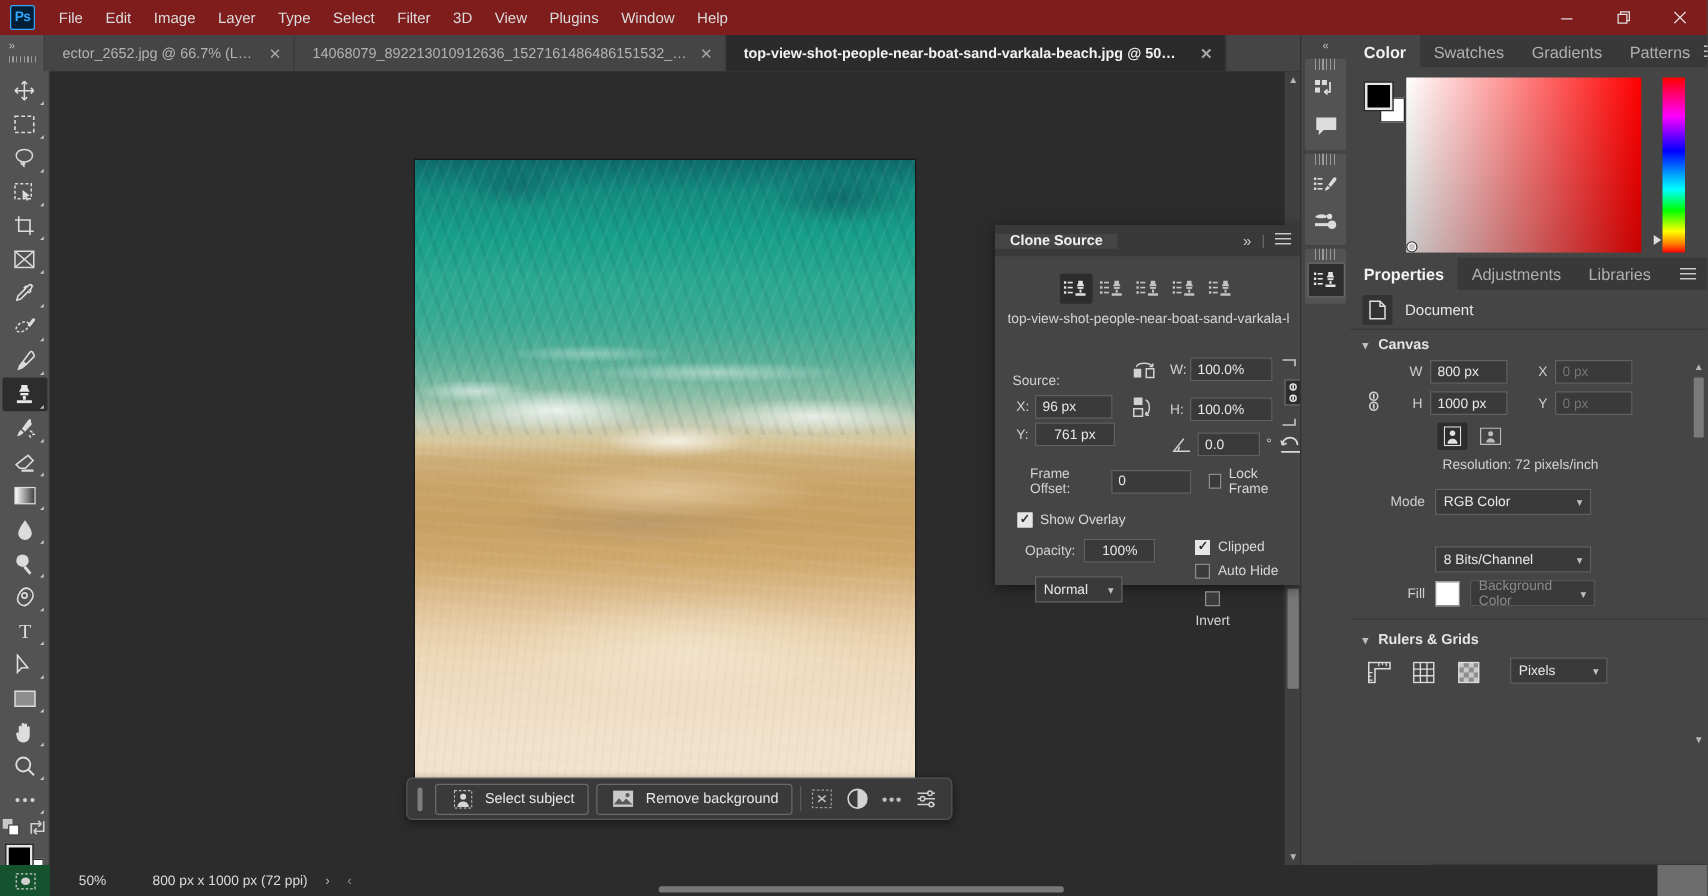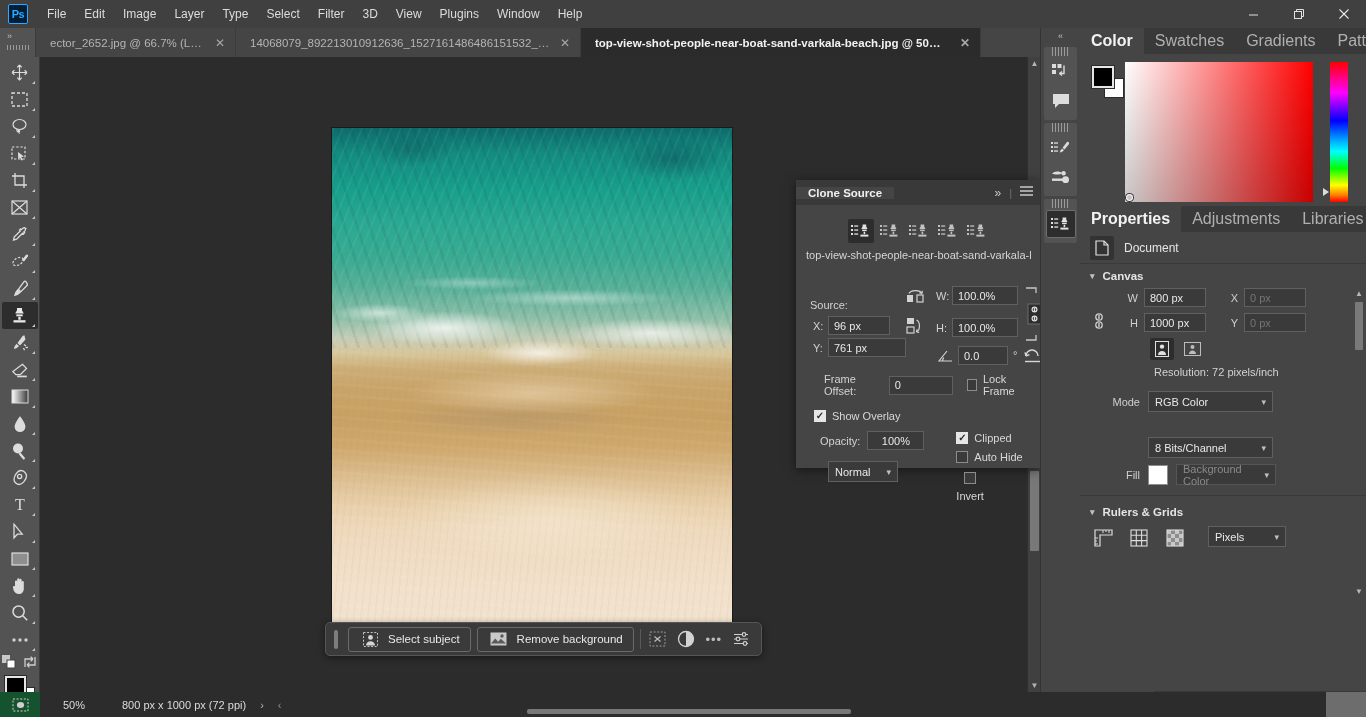--- a/index.html
+++ b/index.html
@@ -10,21 +10,21 @@
     font-size: 11px;
     color: #d4d4d4;
     overflow: hidden;
     -webkit-font-smoothing: antialiased;
   }
   .app { position: relative; width: 1366px; height: 717px; }
 
   
   .menubar {
     position: absolute; left: 0; top: 0; width: 1366px; height: 28px;
-    background: #404040; display: flex; align-items: center;
+    background: #7f1d1d; display: flex; align-items: center;
   }
   .ps-logo {
     width: 20px; height: 20px; margin-left: 8px; margin-right: 10px;
     background: #001e36; border: 1px solid #31a8ff; border-radius: 2px;
     color: #31a8ff; font-size: 11px; font-weight: bold;
     display: flex; align-items: center; justify-content: center;
     letter-spacing: -0.5px;
   }
   .menu-item {
     padding: 4px 9px; font-size: 12px; color: #dcdcdc; cursor: default;
@@ -255,21 +255,21 @@
   .rail-btn {
     width: 30px; height: 28px; margin: 1px auto; display: flex; align-items: center;
     justify-content: center; color: #d8d8d8; border-radius: 2px;
   }
   .rail-btn.active { background: #2d2d2d; border: 1px solid #6d6d6d; }
 
   
   .dock { position: absolute; left: 1080px; top: 28px; width: 286px; height: 689px; background: #454545; }
   .pnl-tabs { height: 26px; background: #393939; display: flex; align-items: stretch; }
   .pnl-tab {
-    padding: 0 11px; display: flex; align-items: center; font-size: 16px; color: #b0b0b0;
+    padding: 0 11px; display: flex; align-items: center; font-size: 13px; color: #b0b0b0;
   }
   .pnl-tab.active { background: #454545; color: #f2f2f2; font-weight: bold; }
   .pnl-menu { margin-left: auto; padding-right: 9px; display: flex; align-items: center; color: #c8c8c8; }
 
   
   .color-panel { height: 152px; background: #454545; position: relative; }
   .swatches { position: absolute; left: 10px; top: 10px; width: 42px; height: 42px; }
   .swatches .bg { position: absolute; left: 14px; top: 14px; width: 20px; height: 20px; background: #fff; border: 1px solid #2b2b2b; }
   .swatches .fg { position: absolute; left: 2px; top: 2px; width: 22px; height: 22px; background: #000; border: 2px solid #e6e6e6; outline: 1px solid #2b2b2b; }
   .ramp {
@@ -704,21 +704,21 @@
         </div>
       </div>
       <div class="cs-file">top-view-shot-people-near-boat-sand-varkala-bea...</div>
 
       <div class="cp-grid">
 
         <span class="lbl" style="position:absolute;left:4px;top:26px;">Source:</span>
         <span class="lbl" style="position:absolute;left:7px;top:47px;">X:</span>
         <input class="fld" style="position: absolute; left: 22px; top: 43px; width: 62px;" value="96 px">
         <span class="lbl" style="position:absolute;left:7px;top:69px;">Y:</span>
-        <input class="fld" style="position: absolute; left: 22px; top: 65px; width: 78px;" value="761 px">
+        <input class="fld" style="position: absolute; left: 22px; top: 65px; width: 64px; text-align: center;" value="761 px">
 
         <span style="position:absolute;left:100px;top:14px;">
           <svg width="19" height="17" viewBox="0 0 19 17" fill="none" stroke="#d2d2d2" stroke-width="1.2">
               <rect x="1" y="8" width="6" height="7" fill="#d2d2d2" stroke="none"></rect>
               <rect x="11" y="8" width="6" height="7"></rect>
               <path d="M3 6.5C4.4 2.8 14 2.3 16 6.5"></path>
               <path d="M16 6.5l-2.6-.6M16 6.5l.3-2.7"></path>
             </svg>
         </span>
         <span style="position:absolute;left:100px;top:44px;">

